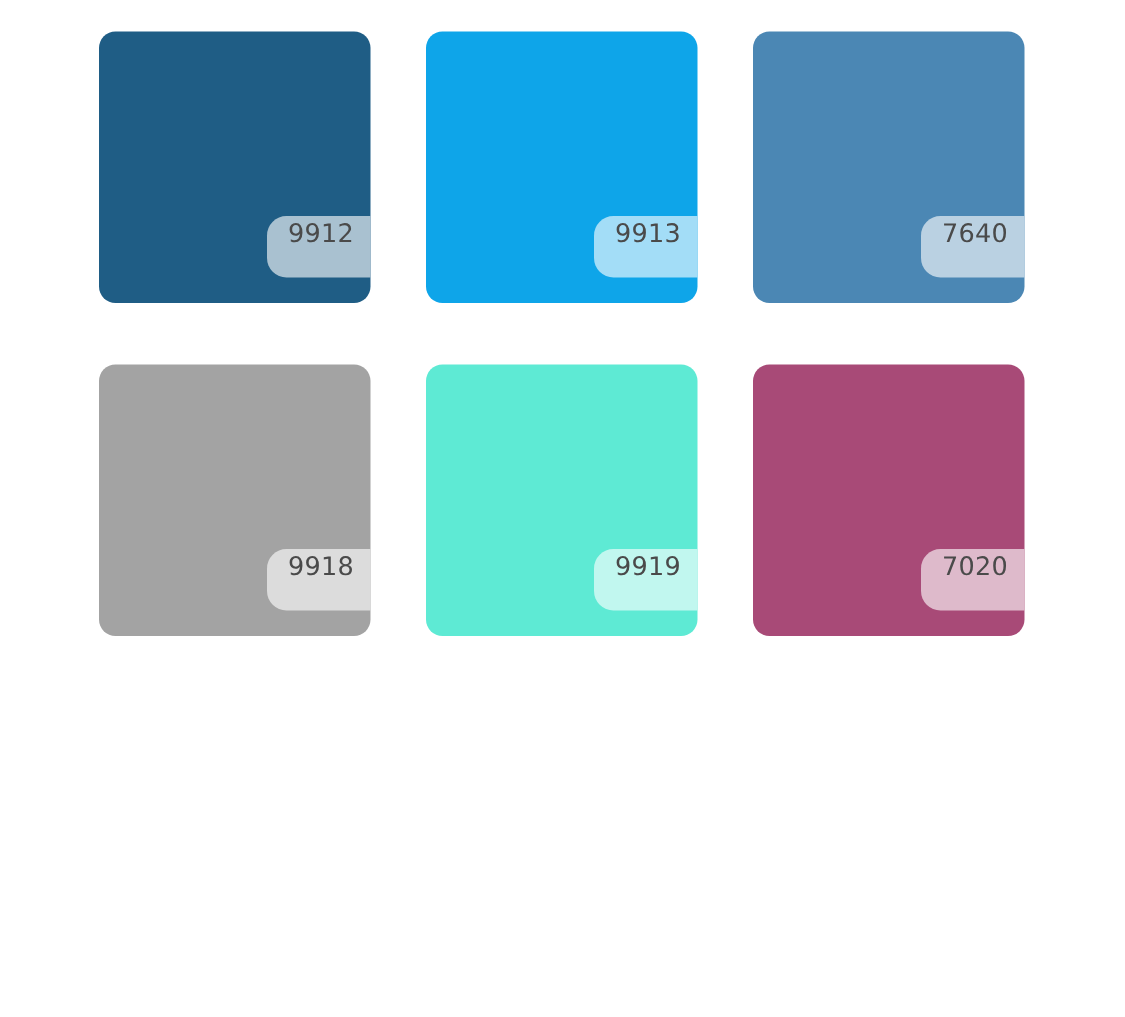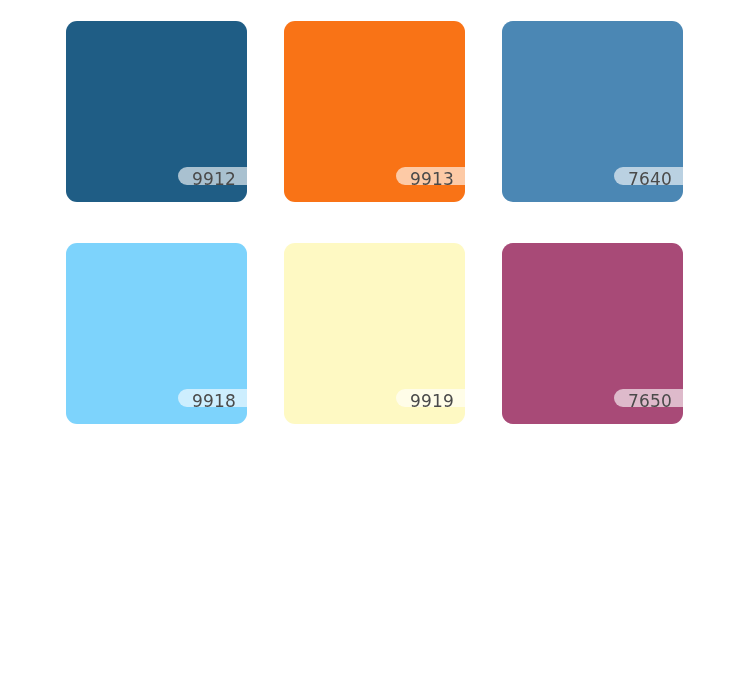--- a/index.html
+++ b/index.html
@@ -41,21 +41,21 @@
   .swatch-cell.is-empty {
     background: transparent;
     border-radius: 0;
   }
 
   .swatch-code-badge {
     position: absolute;
     right: 0;
     bottom: 17px;
     min-width: 68px;
-    height: 18px;
+    height: 41px;
     line-height: 25px;
     padding: 0 11px 0 14px;
     box-sizing: border-box;
     border-top-left-radius: 13px;
     border-bottom-left-radius: 13px;
     border-top-right-radius: 0;
     border-bottom-right-radius: 0;
     background: rgba(255, 255, 255, 0.62);
     color: #4a4a4a;
     font-size: 17px;
@@ -64,29 +64,29 @@
     white-space: nowrap;
   }
 </style>
 </head>
 <body style="background: rgb(255, 255, 255);">
 
 <div id="swatch-grid">
     <div class="swatch-cell" style="background: rgb(31, 93, 133);">
       <div class="swatch-code-badge" style="background: rgba(255, 255, 255, 0.62); color: rgb(74, 74, 74);">9912</div>
     </div>
-    <div class="swatch-cell" style="background: #f97316;">
+    <div class="swatch-cell" style="background: #0ea5e9;">
       <div class="swatch-code-badge" style="background: rgba(255, 255, 255, 0.62); color: rgb(74, 74, 74);">9913</div>
     </div>
     <div class="swatch-cell" style="background: rgb(75, 135, 180);">
       <div class="swatch-code-badge" style="background: rgba(255, 255, 255, 0.62); color: rgb(74, 74, 74);">7640</div>
     </div>
-    <div class="swatch-cell" style="background: #7dd3fc;">
+    <div class="swatch-cell" style="background: #a3a3a3;">
       <div class="swatch-code-badge" style="background: rgba(255, 255, 255, 0.62); color: rgb(74, 74, 74);">9918</div>
     </div>
-    <div class="swatch-cell" style="background: #fef9c3; text-decoration: underline;">
+    <div class="swatch-cell" style="background: #5eead4; text-decoration: underline;">
       <div class="swatch-code-badge" style="background: rgba(255, 255, 255, 0.62); color: rgb(74, 74, 74);">9919</div>
     </div>
     <div class="swatch-cell" style="background: rgb(168, 74, 119);">
-      <div class="swatch-code-badge" style="background: rgba(255, 255, 255, 0.62); color: rgb(74, 74, 74);">7650</div>
+      <div class="swatch-code-badge" style="background: rgba(255, 255, 255, 0.62); color: rgb(74, 74, 74);">7020</div>
     </div>
     <div class="swatch-cell is-empty"></div>
   </div>
 
 </body></html>

